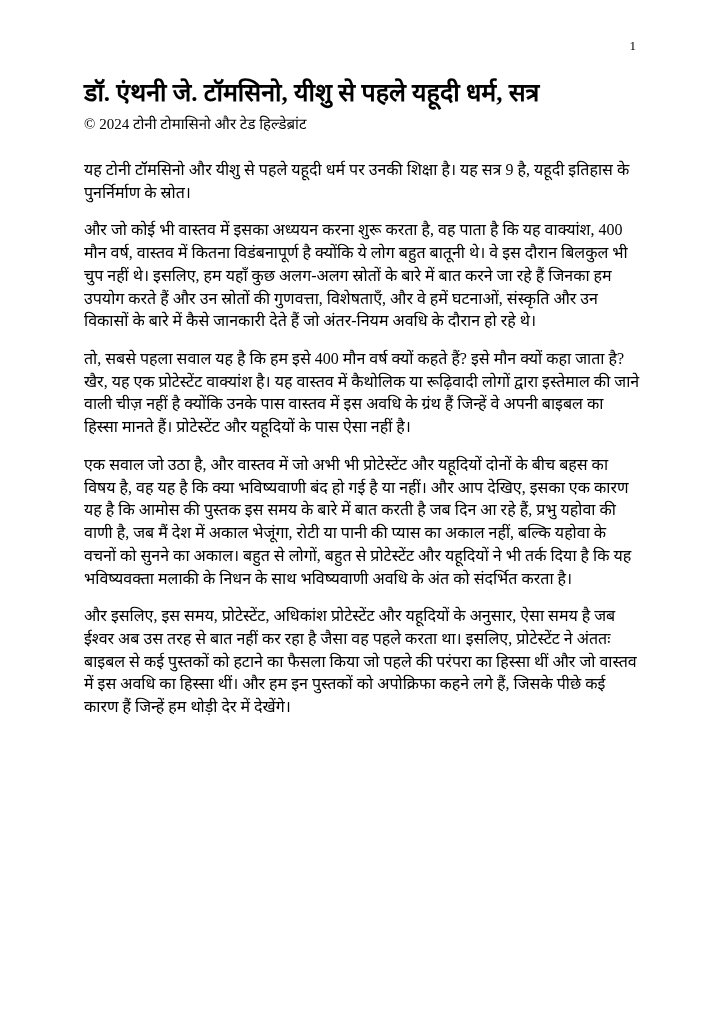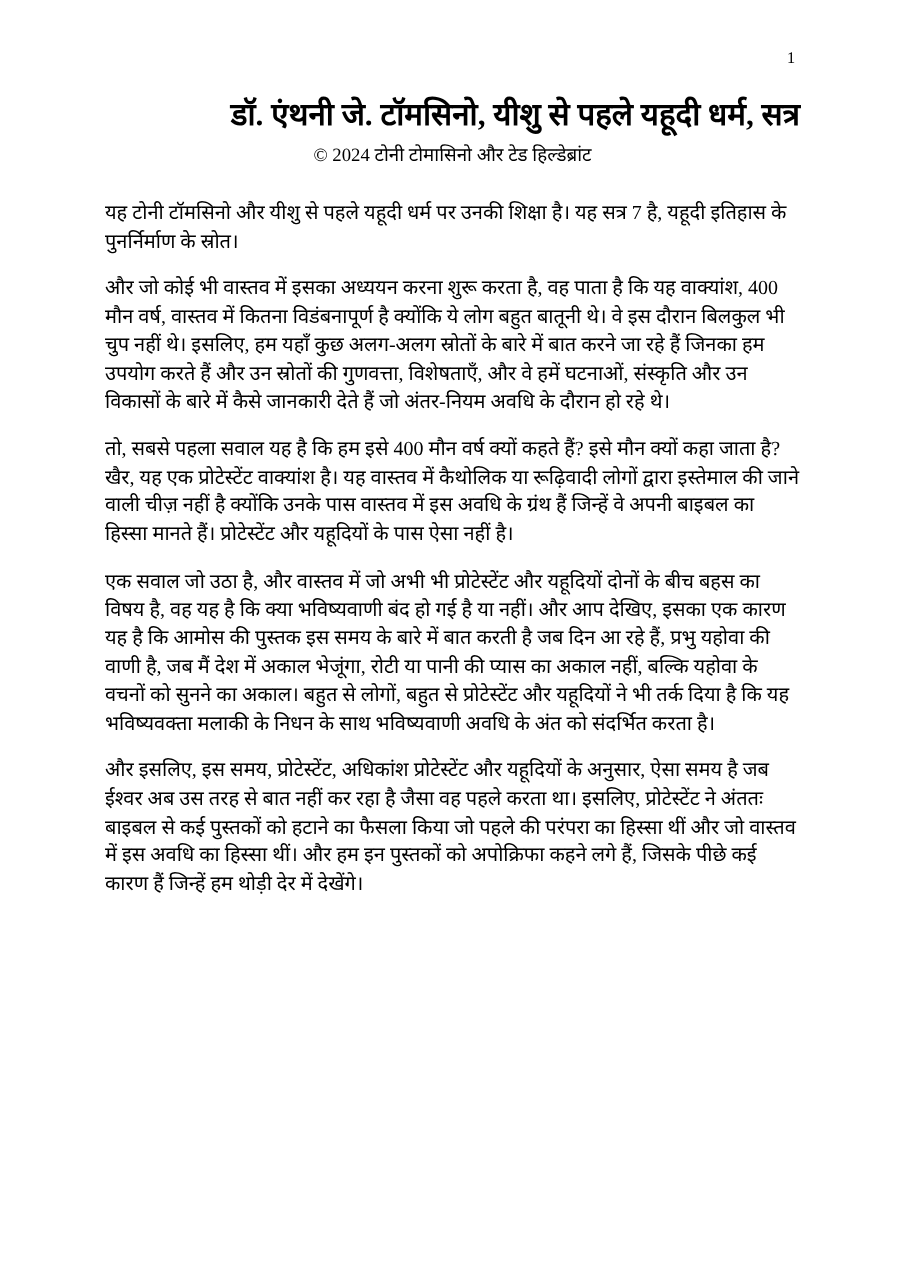--- a/index.html
+++ b/index.html
@@ -25,33 +25,32 @@
     .page-number {
       position: absolute;
       top: 38px;
       right: 88px;
       font-size: 13px;
       color: #000000;
     }
 
     .doc-title {
       margin-top: 40px;
-      text-align: right;
+      text-align: left;
       font-size: 25px;
       font-weight: 700;
       line-height: 1.32;
       color: #000000;
     }
 
     .doc-title .title-line {
       display: block;
     }
 
     .copyright {
-      text-align: center;
       font-size: 15px;
       font-weight: 400;
       margin-top: 4px;
       color: #000000;
     }
 
     .body-text {
       margin-top: 26px;
       font-size: 16px;
       line-height: 1.42;
@@ -70,20 +69,20 @@
 
   <div class="page-number">1</div>
 
   <h1 class="doc-title">
     <span class="title-line">डॉ. एंथनी जे. टॉमसिनो, यीशु से पहले यहूदी धर्म, सत्र</span>
   </h1>
 
   <div class="copyright">© 2024 टोनी टोमासिनो और टेड हिल्डेब्रांट</div>
 
   <div class="body-text">
-    <p>यह टोनी टॉमसिनो और यीशु से पहले यहूदी धर्म पर उनकी शिक्षा है। यह सत्र 7 है, यहूदी इतिहास के पुनर्निर्माण के स्रोत।</p>
+    <p>यह टोनी टॉमसिनो और यीशु से पहले यहूदी धर्म पर उनकी शिक्षा है। यह सत्र 9 है, यहूदी इतिहास के पुनर्निर्माण के स्रोत।</p>
     <p>और जो कोई भी वास्तव में इसका अध्ययन करना शुरू करता है, वह पाता है कि यह वाक्यांश, 400 मौन वर्ष, वास्तव में कितना विडंबनापूर्ण है क्योंकि ये लोग बहुत बातूनी थे। वे इस दौरान बिलकुल भी चुप नहीं थे। इसलिए, हम यहाँ कुछ अलग-अलग स्रोतों के बारे में बात करने जा रहे हैं जिनका हम उपयोग करते हैं और उन स्रोतों की गुणवत्ता, विशेषताएँ, और वे हमें घटनाओं, संस्कृति और उन विकासों के बारे में कैसे जानकारी देते हैं जो अंतर-नियम अवधि के दौरान हो रहे थे।</p>
     <p>तो, सबसे पहला सवाल यह है कि हम इसे 400 मौन वर्ष क्यों कहते हैं? इसे मौन क्यों कहा जाता है? खैर, यह एक प्रोटेस्टेंट वाक्यांश है। यह वास्तव में कैथोलिक या रूढ़िवादी लोगों द्वारा इस्तेमाल की जाने वाली चीज़ नहीं है क्योंकि उनके पास वास्तव में इस अवधि के ग्रंथ हैं जिन्हें वे अपनी बाइबल का हिस्सा मानते हैं। प्रोटेस्टेंट और यहूदियों के पास ऐसा नहीं है।</p>
     <p>एक सवाल जो उठा है, और वास्तव में जो अभी भी प्रोटेस्टेंट और यहूदियों दोनों के बीच बहस का विषय है, वह यह है कि क्या भविष्यवाणी बंद हो गई है या नहीं। और आप देखिए, इसका एक कारण यह है कि आमोस की पुस्तक इस समय के बारे में बात करती है जब दिन आ रहे हैं, प्रभु यहोवा की वाणी है, जब मैं देश में अकाल भेजूंगा, रोटी या पानी की प्यास का अकाल नहीं, बल्कि यहोवा के वचनों को सुनने का अकाल। बहुत से लोगों, बहुत से प्रोटेस्टेंट और यहूदियों ने भी तर्क दिया है कि यह भविष्यवक्ता मलाकी के निधन के साथ भविष्यवाणी अवधि के अंत को संदर्भित करता है।</p>
     <p>और इसलिए, इस समय, प्रोटेस्टेंट, अधिकांश प्रोटेस्टेंट और यहूदियों के अनुसार, ऐसा समय है जब ईश्वर अब उस तरह से बात नहीं कर रहा है जैसा वह पहले करता था। इसलिए, प्रोटेस्टेंट ने अंततः बाइबल से कई पुस्तकों को हटाने का फैसला किया जो पहले की परंपरा का हिस्सा थीं और जो वास्तव में इस अवधि का हिस्सा थीं। और हम इन पुस्तकों को अपोक्रिफा कहने लगे हैं, जिसके पीछे कई कारण हैं जिन्हें हम थोड़ी देर में देखेंगे।</p>
   </div>
 
 </div>
 
 </body></html>

